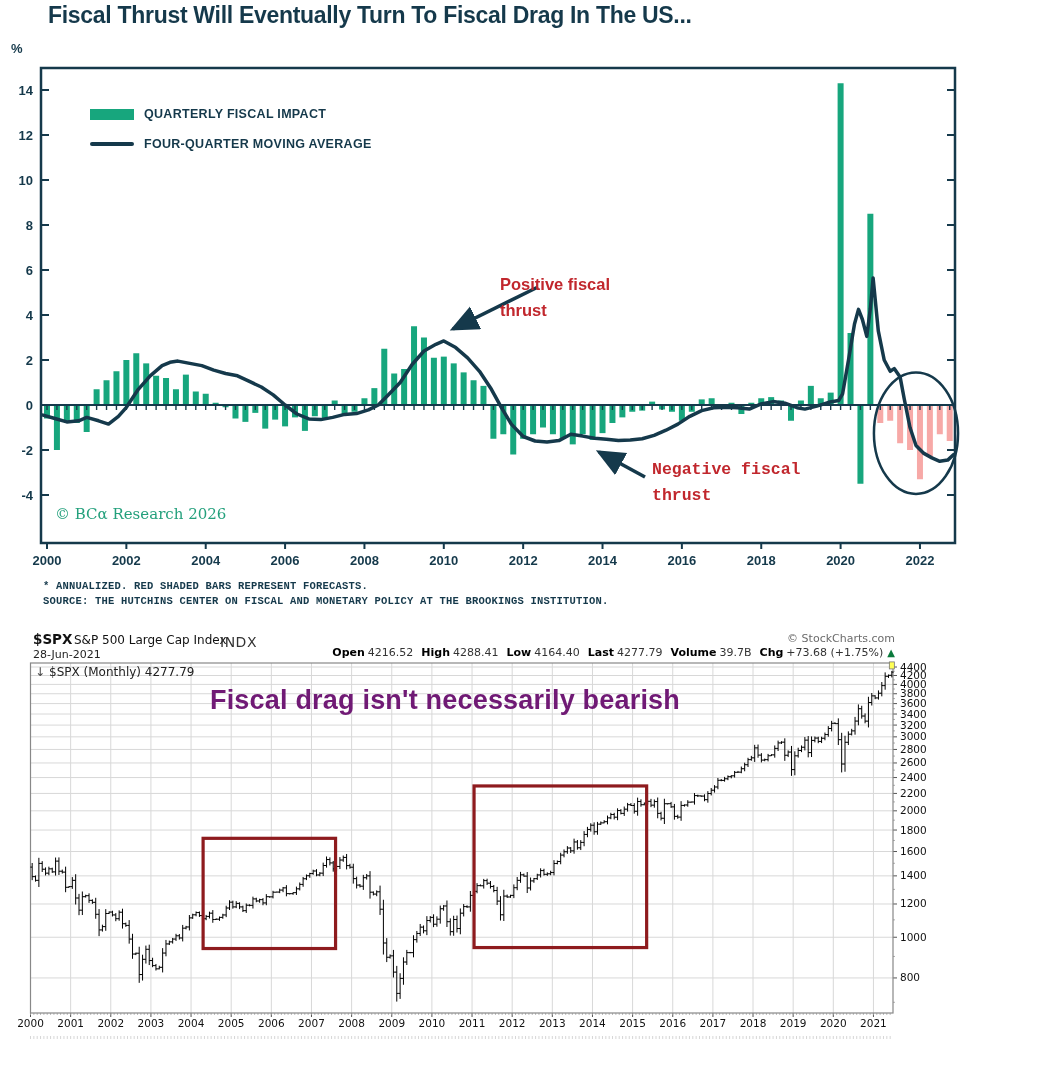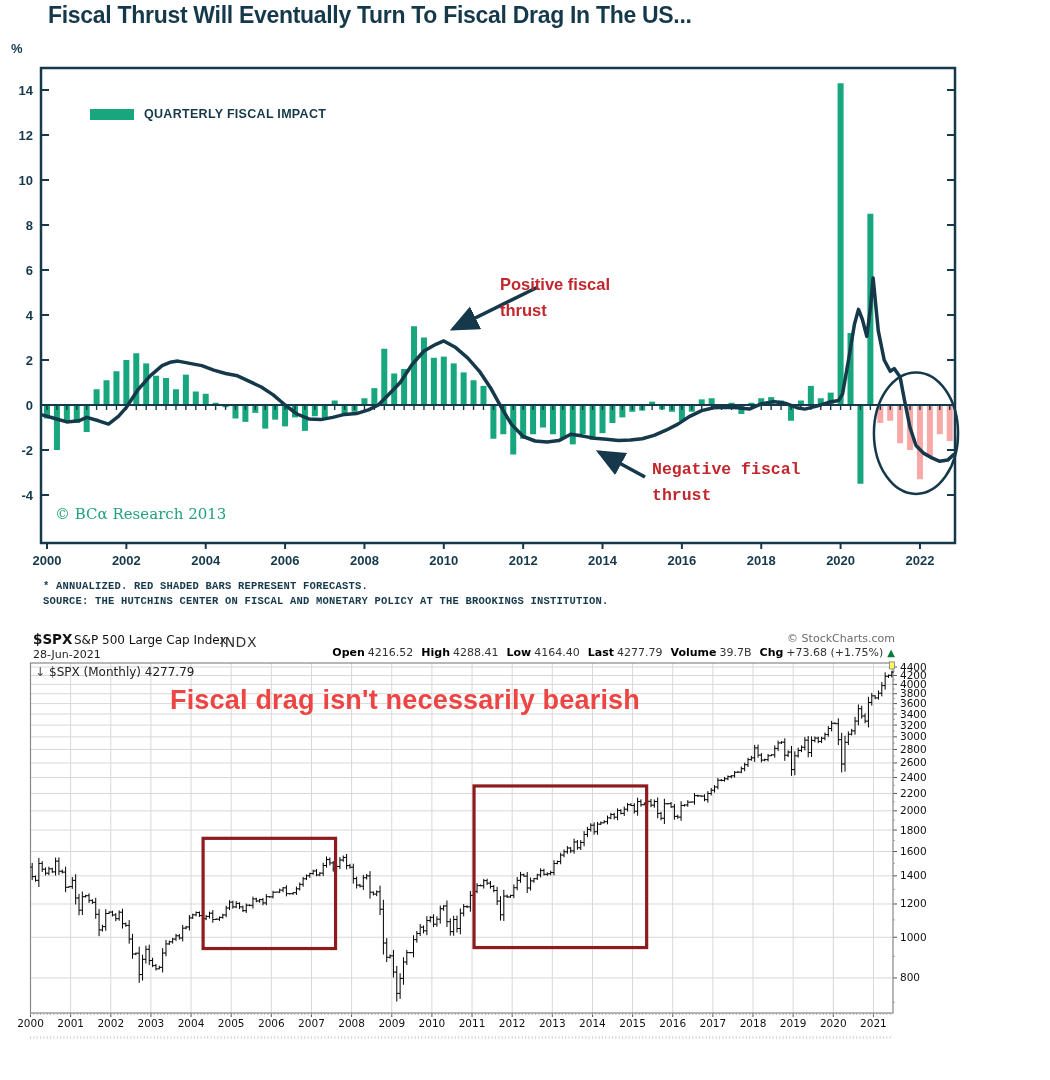--- a/index.html
+++ b/index.html
@@ -1747,32 +1747,36 @@
     </svg>
 
   <div class="abs fiscal-title" style="color: rgb(21, 57, 75);">Fiscal Thrust Will Eventually Turn To Fiscal Drag In The US...</div>
   <div class="abs pct">%</div>
 
   <div class="abs legend">
     <div class="legend-row">
       <span class="swatch-bar" id="swatch-bar" style="background: rgb(23, 166, 125);"></span>
       <span class="legend-label">QUARTERLY FISCAL IMPACT</span>
     </div>
+    <div class="legend-row">
+      <span class="swatch-line" id="swatch-line" style="background: rgb(21, 57, 75);"></span>
+      <span class="legend-label">FOUR-QUARTER MOVING AVERAGE</span>
+    </div>
   </div>
 
   <div class="abs ann-red ann-pos" id="ann-pos" style="color: rgb(193, 39, 45);">Positive fiscal thrust</div>
   <div class="abs ann-red ann-neg" id="ann-neg" style="color: rgb(193, 39, 45);">Negative fiscal thrust</div>
-  <div class="abs bca" id="bca" style="color: rgb(35, 160, 124);">© BCα Research 2013</div>
+  <div class="abs bca" id="bca" style="color: rgb(35, 160, 124);">© BCα Research 2026</div>
   <div class="abs footnote fn1">* ANNUALIZED. RED SHADED BARS REPRESENT FORECASTS.</div>
   <div class="abs footnote fn2">SOURCE: THE HUTCHINS CENTER ON FISCAL AND MONETARY POLICY AT THE BROOKINGS INSTITUTION.</div>
 
   <div class="abs spx-head spx-sym">$SPX</div>
   <div class="abs spx-head spx-name">S&amp;P 500 Large Cap Index</div>
   <div class="abs spx-head spx-indx">INDX</div>
   <div class="abs spx-head spx-watermark">© StockCharts.com</div>
   <div class="abs spx-head spx-date">28-Jun-2021</div>
   <div class="abs spx-head spx-quote" id="spx-quote"><span class="qlabel">Open</span><span class="qval">4216.52</span><span class="qlabel">High</span><span class="qval">4288.41</span><span class="qlabel">Low</span><span class="qval">4164.40</span><span class="qlabel">Last</span><span class="qval">4277.79</span><span class="qlabel">Volume</span><span class="qval">39.7B</span><span class="qlabel">Chg</span><span class="qval">+73.68 (+1.75%)</span><span class="qarrow" style="color: rgb(11, 122, 60);">▲</span></div>
   <div class="abs spx-head spx-overlay">
     <span class="ov-icon">↓</span><span>$SPX (Monthly) 4277.79</span>
   </div>
-  <div class="abs spx-ann" id="spx-ann" style="color: #ef4444;">Fiscal drag isn't necessarily bearish</div>
+  <div class="abs spx-ann" id="spx-ann" style="color: #701a75; padding-left: 40px;">Fiscal drag isn't necessarily bearish</div>
 
 </div>
 
 </body></html>

